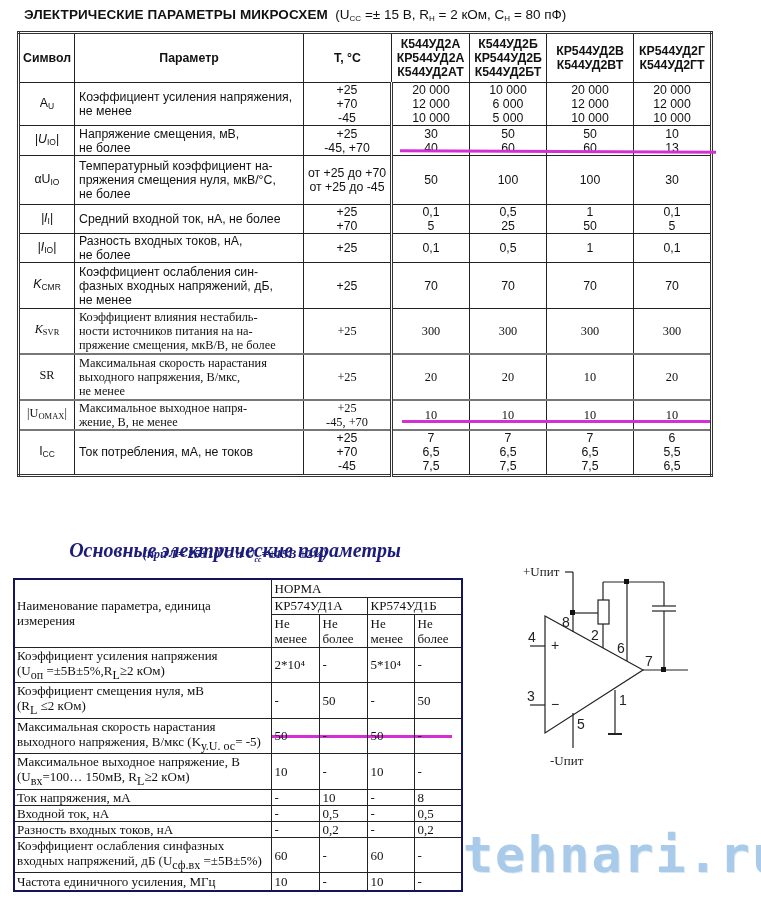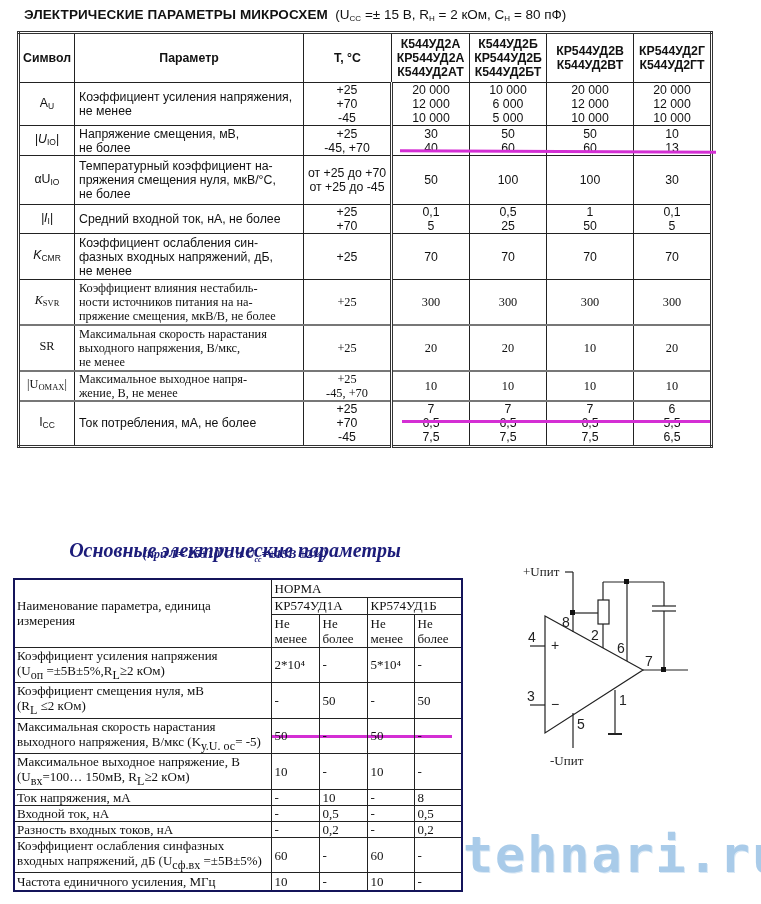--- a/index.html
+++ b/index.html
@@ -178,20 +178,42 @@
         </td>
         <td>
           <div>1</div>
           <div>50</div>
         </td>
         <td>
           <div>0,1</div>
           <div>5</div>
         </td>
       </tr>
+      <tr style="height: 28px;">
+        <td class="sym"><span class="it">|I</span><sub>IO</sub><span>|</span></td>
+        <td class="param">
+          <div>Разность входных токов, нА,</div>
+          <div>не более</div>
+        </td>
+        <td>
+          <div>+25</div>
+        </td>
+        <td class="dl">
+          <div>0,1</div>
+        </td>
+        <td>
+          <div>0,5</div>
+        </td>
+        <td>
+          <div>1</div>
+        </td>
+        <td>
+          <div>0,1</div>
+        </td>
+      </tr>
       <tr style="height: 46px;">
         <td class="sym"><span class="it">K</span><sub>CMR</sub></td>
         <td class="param">
           <div>Коэффициент ослабления син-</div>
           <div>фазных входных напряжений, дБ,</div>
           <div>не менее</div>
         </td>
         <td>
           <div>+25</div>
         </td>
@@ -273,21 +295,21 @@
         <td>
           <div>10</div>
         </td>
         <td>
           <div>10</div>
         </td>
       </tr>
       <tr style="height: 46px;">
         <td class="sym"><span>I</span><sub>CC</sub></td>
         <td class="param">
-          <div>Ток потребления, мА, не более</div>
+          <div>Ток потребления, мА, не токов</div>
         </td>
         <td>
           <div>+25</div>
           <div>+70</div>
           <div>-45</div>
         </td>
         <td class="dl">
           <div>7</div>
           <div>6,5</div>
           <div>7,5</div>

